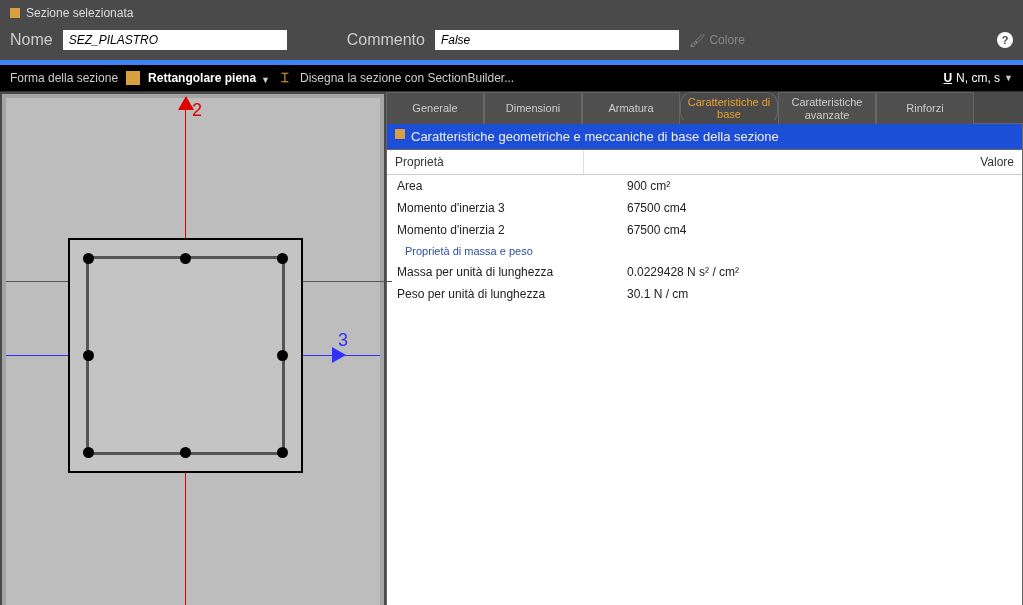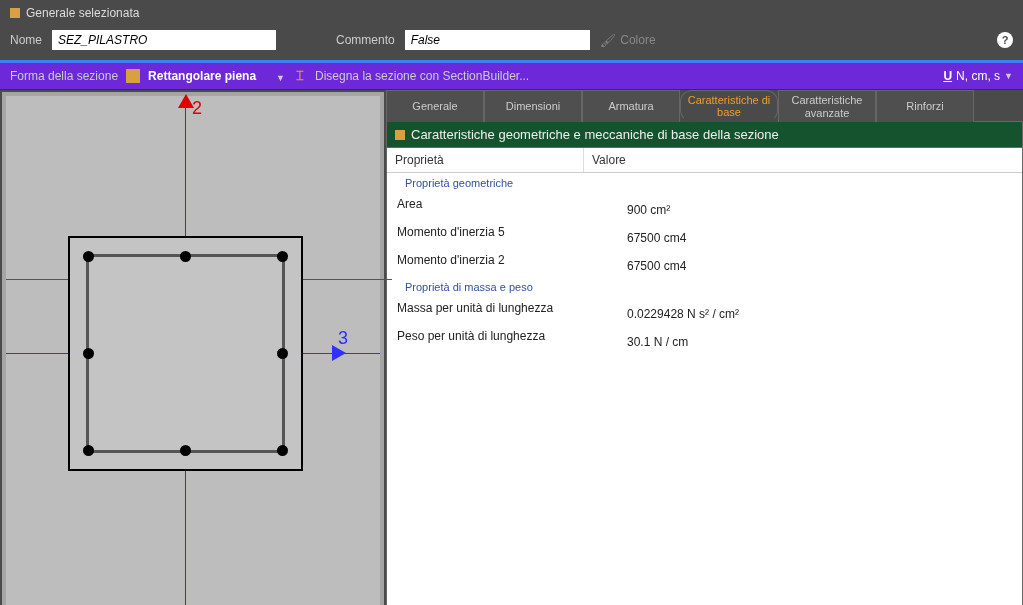--- a/index.html
+++ b/index.html
@@ -3,32 +3,32 @@
   <meta charset="utf-8">
   <style>
     * { box-sizing: border-box; margin: 0; padding: 0; font-family: 'Segoe UI', Arial, sans-serif; }
     body { background: #4a4a4a; color: #ddd; font-size: 12px; width: 1023px; height: 605px; overflow: hidden; }
 
     .title-bar { background: #4a4a4a; padding: 6px 10px; display: flex; align-items: center; gap: 6px; }
     .title-icon { width: 10px; height: 10px; background: #d8a040; }
     .title-text { color: #ddd; font-size: 12px; }
 
     .form-row { background: #4a4a4a; padding: 4px 10px 10px 10px; display: flex; align-items: center; gap: 10px; }
-    .form-label { color: #ccc; font-size: 12px; }
+    .form-label { color: #ccc; font-size: 16px; }
     .text-input { background: #fff; color: #000; border: none; padding: 3px 6px; font-size: 12px; font-style: italic; height: 20px; }
     .name-input { width: 224px; }
-    .comment-input { width: 185px; }
+    .comment-input { width: 244px; }
     .form-spacer { flex: 1; }
     .color-label { color: #888; display: flex; align-items: center; gap: 4px; }
     .help-icon { width: 16px; height: 16px; border-radius: 50%; background: #fff; color: #4a4a4a; text-align: center; line-height: 16px; font-size: 11px; font-weight: bold; cursor: pointer; }
 
-    .toolbar { background: #6d28d9; padding: 6px 10px; display: flex; align-items: center; gap: 8px; border-top: 3px solid #3b82f6; border-bottom: 1px solid #333; }
+    .toolbar { background: #000000; padding: 6px 10px; display: flex; align-items: center; gap: 8px; border-top: 5px solid #3b82f6; border-bottom: 1px solid #333; }
     .toolbar-label { color: #ccc; }
     .shape-icon { width: 14px; height: 14px; background: #d8a040; }
-    .shape-dropdown { color: #fff; font-weight: bold; display: flex; align-items: flex-end; gap: 20px; cursor: pointer; }
+    .shape-dropdown { color: #fff; font-weight: bold; display: flex; align-items: flex-end; gap: 5px; cursor: pointer; }
     .dropdown-caret { font-size: 9px; color: #ccc; }
     .sb-icon { width: 14px; height: 14px; display: flex; align-items: center; justify-content: center; color: #e0a030; font-weight: bold; font-size: 13px; }
     .toolbar-link { color: #ccc; cursor: pointer; }
     .units-btn { color: #fff; display: flex; align-items: center; gap: 4px; cursor: pointer; }
     .units-u { text-decoration: underline; font-weight: bold; }
 
     .main-area { display: flex; height: 522px; }
     .viewport { width: 386px; background: #a5a5a5; position: relative; border: 2px solid #4a4a4a; }
     .viewport-inner { position: absolute; inset: 4px; background: #bdbdbd; }
     
@@ -47,40 +47,40 @@
     .h-gray-line { position: absolute; top: 183px; left: 0; width: 62px; height: 0; border-top: 1px solid #555; }
     .h-gray-line2 { position: absolute; top: 183px; left: 297px; width: 89px; height: 0; border-top: 1px solid #555; }
     
     .right-panel { flex: 1; display: flex; flex-direction: column; background: #4a4a4a; }
 
     .tabs { display: flex; background: #4a4a4a; }
     .tab { flex: 0 0 auto; padding: 4px 0; width: 98px; text-align: center; color: #ccc; font-size: 11px; border: 1px solid #666; border-bottom: none; background: #4f4f4f; cursor: pointer; height: 32px; display: flex; align-items: center; justify-content: center; line-height: 1.1; }
     .tab.active { color: #e8a030; background: #4a4a4a; border-bottom: 1px solid #4a4a4a; position: relative; z-index: 2; border-radius: 12px; }
     .tab-spacer { flex: 1; border-bottom: 1px solid #666; }
 
-    .panel-header { background: #14532d; padding: 5px 8px; display: flex; align-items: center; gap: 6px; border: 1px solid #666; border-top: none; }
+    .panel-header { background: #1d4ed8; padding: 5px 8px; display: flex; align-items: flex-start; gap: 6px; border: 1px solid #666; border-top: none; }
     .panel-icon { width: 10px; height: 10px; background: #d8a040; }
     .panel-title { color: #eee; font-size: 13px; }
 
     .prop-table { background: #fff; color: #000; flex: 1; border: 1px solid #666; border-top: none; }
     .prop-header { display: flex; border-bottom: 1px solid #ccc; }
     .prop-header-cell { padding: 5px 8px; font-size: 12px; color: #333; }
     .col-prop { width: 197px; border-right: 1px solid #ddd; }
-    .col-val { flex: 1; }
+    .col-val { flex: 1; text-align: right; }
     .prop-group { color: #3050a0; font-size: 11px; padding: 4px 18px; }
     .prop-row { display: flex; padding: 2px 0; }
     .prop-name { width: 230px; padding: 2px 10px; font-size: 12px; color: #222; }
-    .prop-val { flex: 1; padding: 2px 10px; font-size: 12px; color: #222; margin-top: 6px; }
+    .prop-val { flex: 1; padding: 2px 10px; font-size: 12px; color: #222; }
   </style>
 </head>
 <body>
 
 <div class="title-bar">
   <span class="title-icon"></span>
-  <span class="title-text">Generale selezionata</span>
+  <span class="title-text">Sezione selezionata</span>
 </div>
 
 <div class="form-row">
   <span class="form-label">Nome</span>
   <input class="text-input name-input" value="SEZ_PILASTRO" style="">
   <span style="width:40px"></span>
   <span class="form-label">Commento</span>
   <input class="text-input comment-input" value="False" style="">
   <span class="color-label">
     <span style="font-size:13px;">🖌</span>
@@ -159,27 +159,26 @@
       <span class="panel-icon"></span>
       <span class="panel-title">Caratteristiche geometriche e meccaniche di base della sezione</span>
     </div>
 
     <div class="prop-table">
       <div class="prop-header">
         <div class="prop-header-cell col-prop">Proprietà</div>
         <div class="prop-header-cell col-val">Valore</div>
       </div>
 
-      <div class="prop-group">Proprietà geometriche</div>
       <div class="prop-row">
         <div class="prop-name">Area</div>
         <div class="prop-val">900 cm²</div>
       </div>
       <div class="prop-row">
-        <div class="prop-name">Momento d'inerzia 5</div>
+        <div class="prop-name">Momento d'inerzia 3</div>
         <div class="prop-val">67500 cm4</div>
       </div>
       <div class="prop-row">
         <div class="prop-name">Momento d'inerzia 2</div>
         <div class="prop-val">67500 cm4</div>
       </div>
 
       <div class="prop-group">Proprietà di massa e peso</div>
       <div class="prop-row">
         <div class="prop-name">Massa per unità di lunghezza</div>

